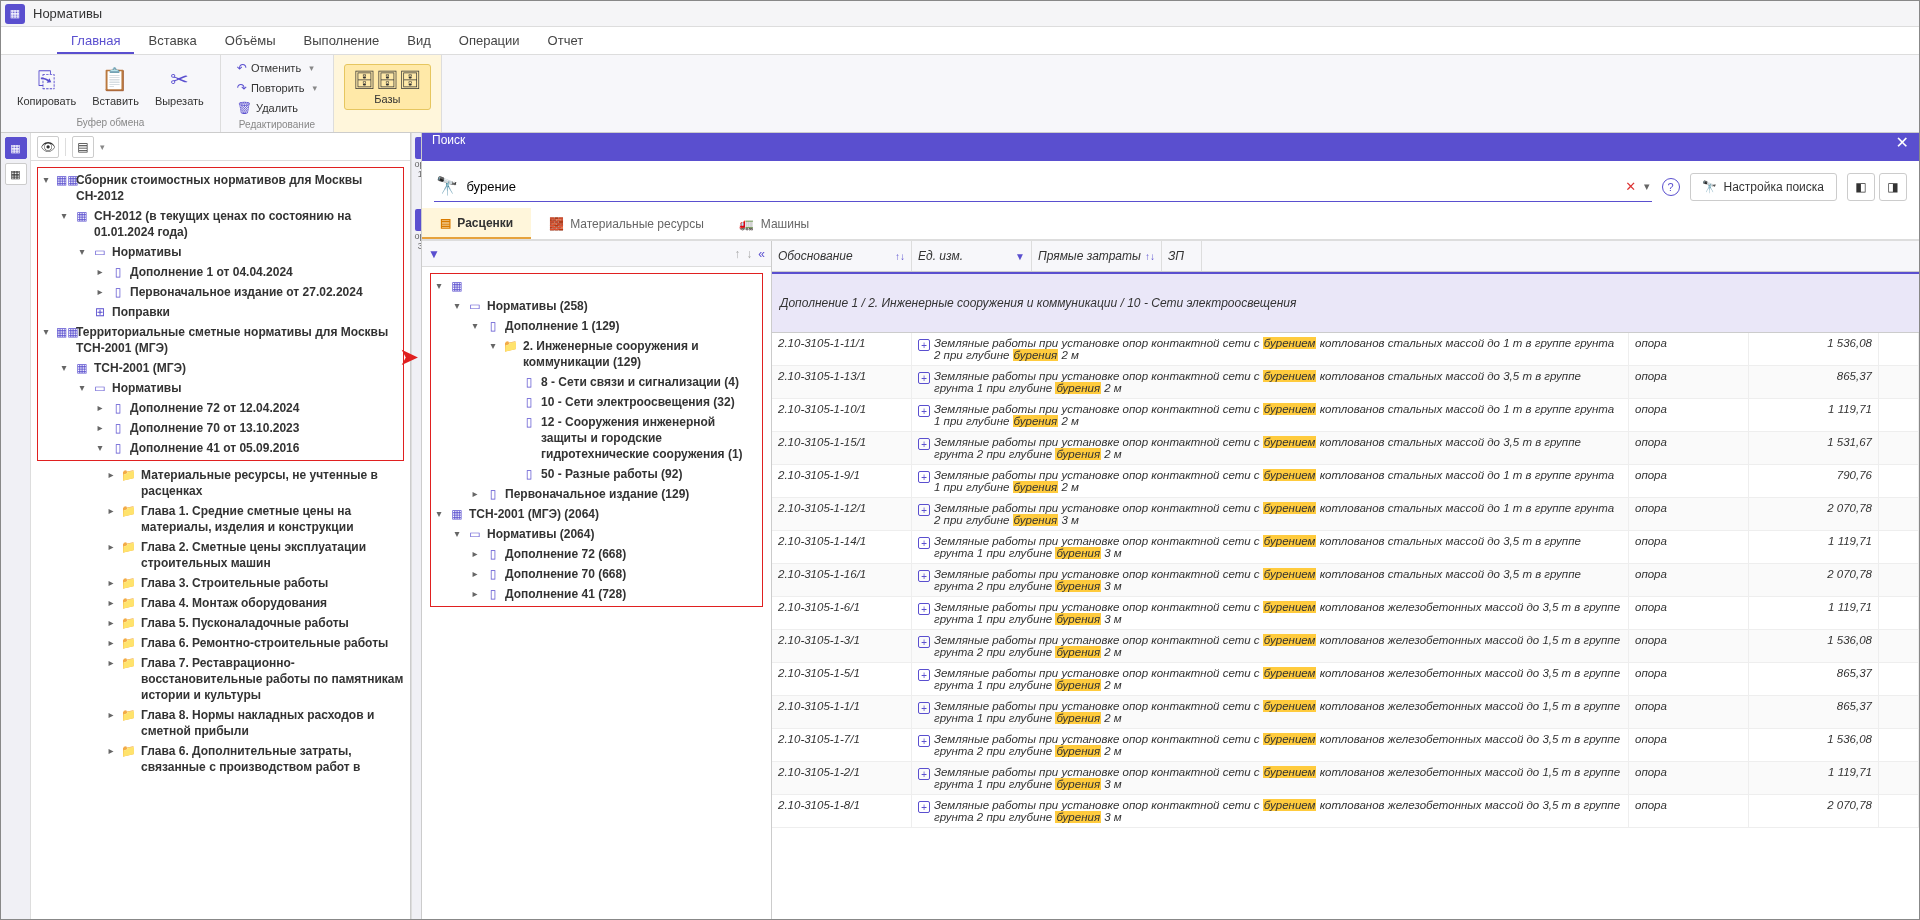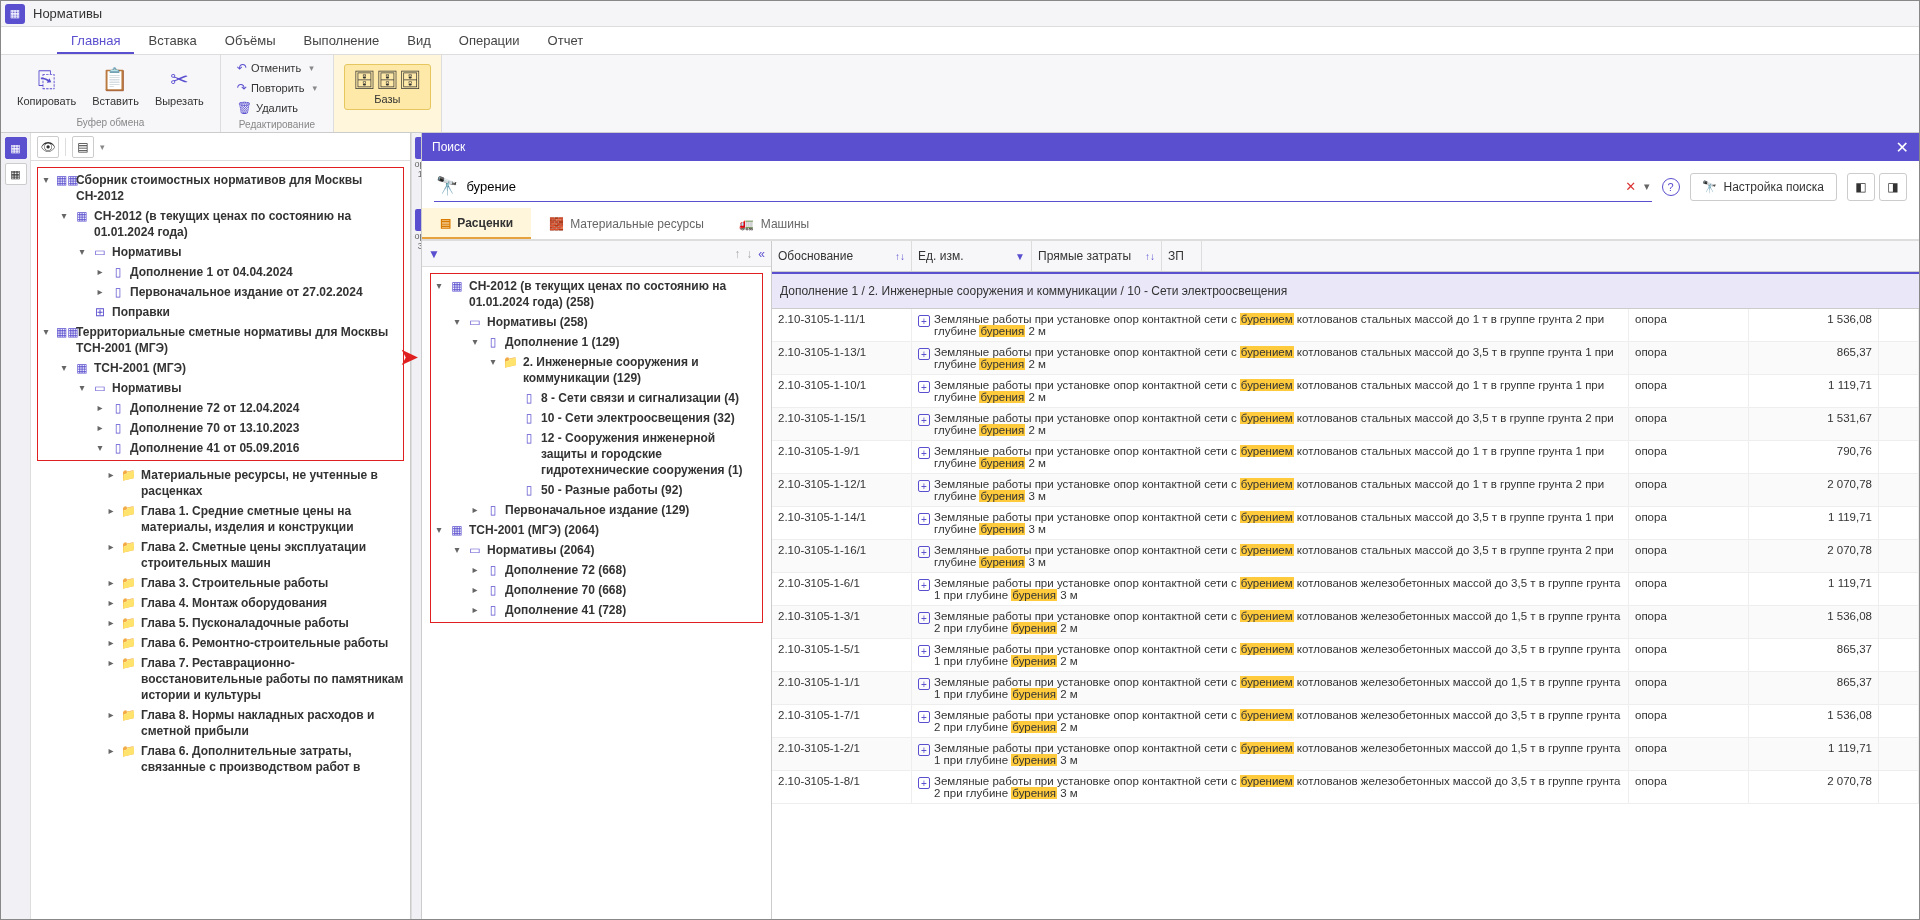--- a/index.html
+++ b/index.html
@@ -52,21 +52,21 @@
 .tree-node .nico { width: 16px; flex-shrink: 0; text-align: center; }
 .tree-node .nlabel { flex: 1; font-weight: bold; }
 .folder-ico { color: #e6b84f; }
 .db-ico { color: #5a4fcf; }
 .doc-ico { color: #5a4fcf; }
 .red-box { border: 1.5px solid #e02020; padding: 2px; margin: 2px 4px 4px 4px; }
 .red-arrow { position: absolute; color: #e02020; font-size: 24px; pointer-events: none; }
 
 
 .search-panel { position: absolute; left: 420px; top: 0; right: 0; bottom: 0; background: #fff; display: flex; flex-direction: column; border-left: 1px solid #ccc; }
-.search-header { height: 28px; background: #5a4fcf; color: #fff; display: flex; align-items: center; justify-content: space-between; padding: 0 10px; }
+.search-header { height: 28px; background: #5a4fcf; color: #fff; display: flex; align-items: flex-start; justify-content: space-between; padding: 0 10px; }
 .search-header .close { cursor: pointer; font-size: 16px; }
 .search-bar-row { display: flex; align-items: center; gap: 10px; padding: 10px 12px 6px 12px; }
 .search-input-wrap { flex: 1; display: flex; align-items: center; border-bottom: 1px solid #5a4fcf; padding: 4px 2px; gap: 8px; }
 .search-input-wrap .bino { color: #e6a23c; font-size: 18px; }
 .search-input-wrap input { flex: 1; border: none; outline: none; font-size: 13px; font-weight: 500; }
 .search-input-wrap .xbtn { color: #d33; cursor: pointer; font-size: 13px; }
 .search-input-wrap .dd { color: #666; cursor: pointer; font-size: 11px; }
 .help-ico { color: #5a4fcf; border: 1px solid #5a4fcf; border-radius: 50%; width: 18px; height: 18px; display: flex; align-items: center; justify-content: center; font-size: 11px; cursor: pointer; }
 .search-settings-btn { display: flex; align-items: center; gap: 6px; padding: 6px 12px; border: 1px solid #ccc; border-radius: 3px; cursor: pointer; background: #fff; }
 .search-settings-btn .bino { color: #5a4fcf; }
@@ -83,31 +83,31 @@
 
 .inner-tree-panel { width: 350px; border-right: 1px solid #ccc; display: flex; flex-direction: column; }
 .inner-tree-toolbar { height: 26px; display: flex; align-items: center; justify-content: space-between; padding: 0 6px; border-bottom: 1px solid #ddd; background: #f7f7fa; }
 .inner-tree-toolbar .fbtn { color: #5a4fcf; cursor: pointer; }
 .inner-tree-toolbar .navbtns { display: flex; gap: 6px; color: #aaa; }
 .inner-tree-toolbar .navbtns span { cursor: pointer; }
 .inner-tree { flex: 1; overflow: auto; padding: 4px; }
 .inner-tree .red-box { border: 1.5px solid #e02020; }
 
 
-.results { flex: 1; overflow: auto; position: relative; }
+.results { flex: 1; overflow: auto; position: relative; font-style: italic; }
 .results-header { display: flex; background: #f7f7fa; border-bottom: 1px solid #ccc; position: sticky; top: 0; font-weight: normal; }
 .results-header .col { padding: 8px 6px; border-right: 1px solid #ddd; font-size: 12px; display: flex; align-items: center; justify-content: space-between; }
 .col-ob { width: 140px; }
 .col-nm { flex: 1; }
 .col-ed { width: 120px; }
 .col-pz { width: 130px; text-align: right; }
 .col-zp { width: 40px; }
 .sort-ico { color: #5a4fcf; font-size: 10px; }
 .filter-ico { color: #5a4fcf; font-size: 10px; }
-.group-row { background: #eae7f8; padding: 10px 8px; font-size: 12px; border-bottom: 1px solid #ccc; border-top: 2px solid #5a4fcf; }
+.group-row { background: #eae7f8; padding: 22px 8px; font-size: 12px; border-bottom: 1px solid #ccc; border-top: 2px solid #5a4fcf; }
 .data-row { display: flex; border-bottom: 1px solid #eee; font-size: 11.5px; }
 .data-row:nth-child(even) { background: #fafafa; }
 .data-row .cell { padding: 4px 6px; border-right: 1px solid #eee; }
 .data-row .cell.ob { width: 140px; }
 .data-row .cell.nm { flex: 1; display: flex; gap: 4px; }
 .data-row .cell.nm .plus { color: #5a4fcf; border: 1px solid #5a4fcf; width: 12px; height: 12px; display: inline-flex; align-items: center; justify-content: center; font-size: 10px; border-radius: 2px; flex-shrink: 0; margin-top: 2px; cursor: pointer; }
 .data-row .cell.ed { width: 120px; }
 .data-row .cell.pz { width: 130px; text-align: right; }
 .data-row .cell.zp { width: 40px; }
 .hl { background: #ffcb3d; padding: 0 1px; }
@@ -374,21 +374,20 @@
               <span>↑</span>
               <span>↓</span>
               <span style="color:#5a4fcf">«</span>
             </div>
           </div>
           <div class="inner-tree">
             <div class="red-box">
               <div class="tree-node" style="padding-left:0px">
                   <span class="caret">▾</span>
                   <span class="nico db-ico">▦</span>
-                  <span class="nlabel">СН-2012 (в текущих ценах по состоянию на 01.01.2024 года) (258)</span>
                 </div>
               <div class="tree-node" style="padding-left:18px">
                   <span class="caret">▾</span>
                   <span class="nico doc-ico">▭</span>
                   <span class="nlabel">Нормативы (258)</span>
                 </div>
               <div class="tree-node" style="padding-left:36px">
                   <span class="caret">▾</span>
                   <span class="nico doc-ico">▯</span>
                   <span class="nlabel">Дополнение 1 (129)</span>

